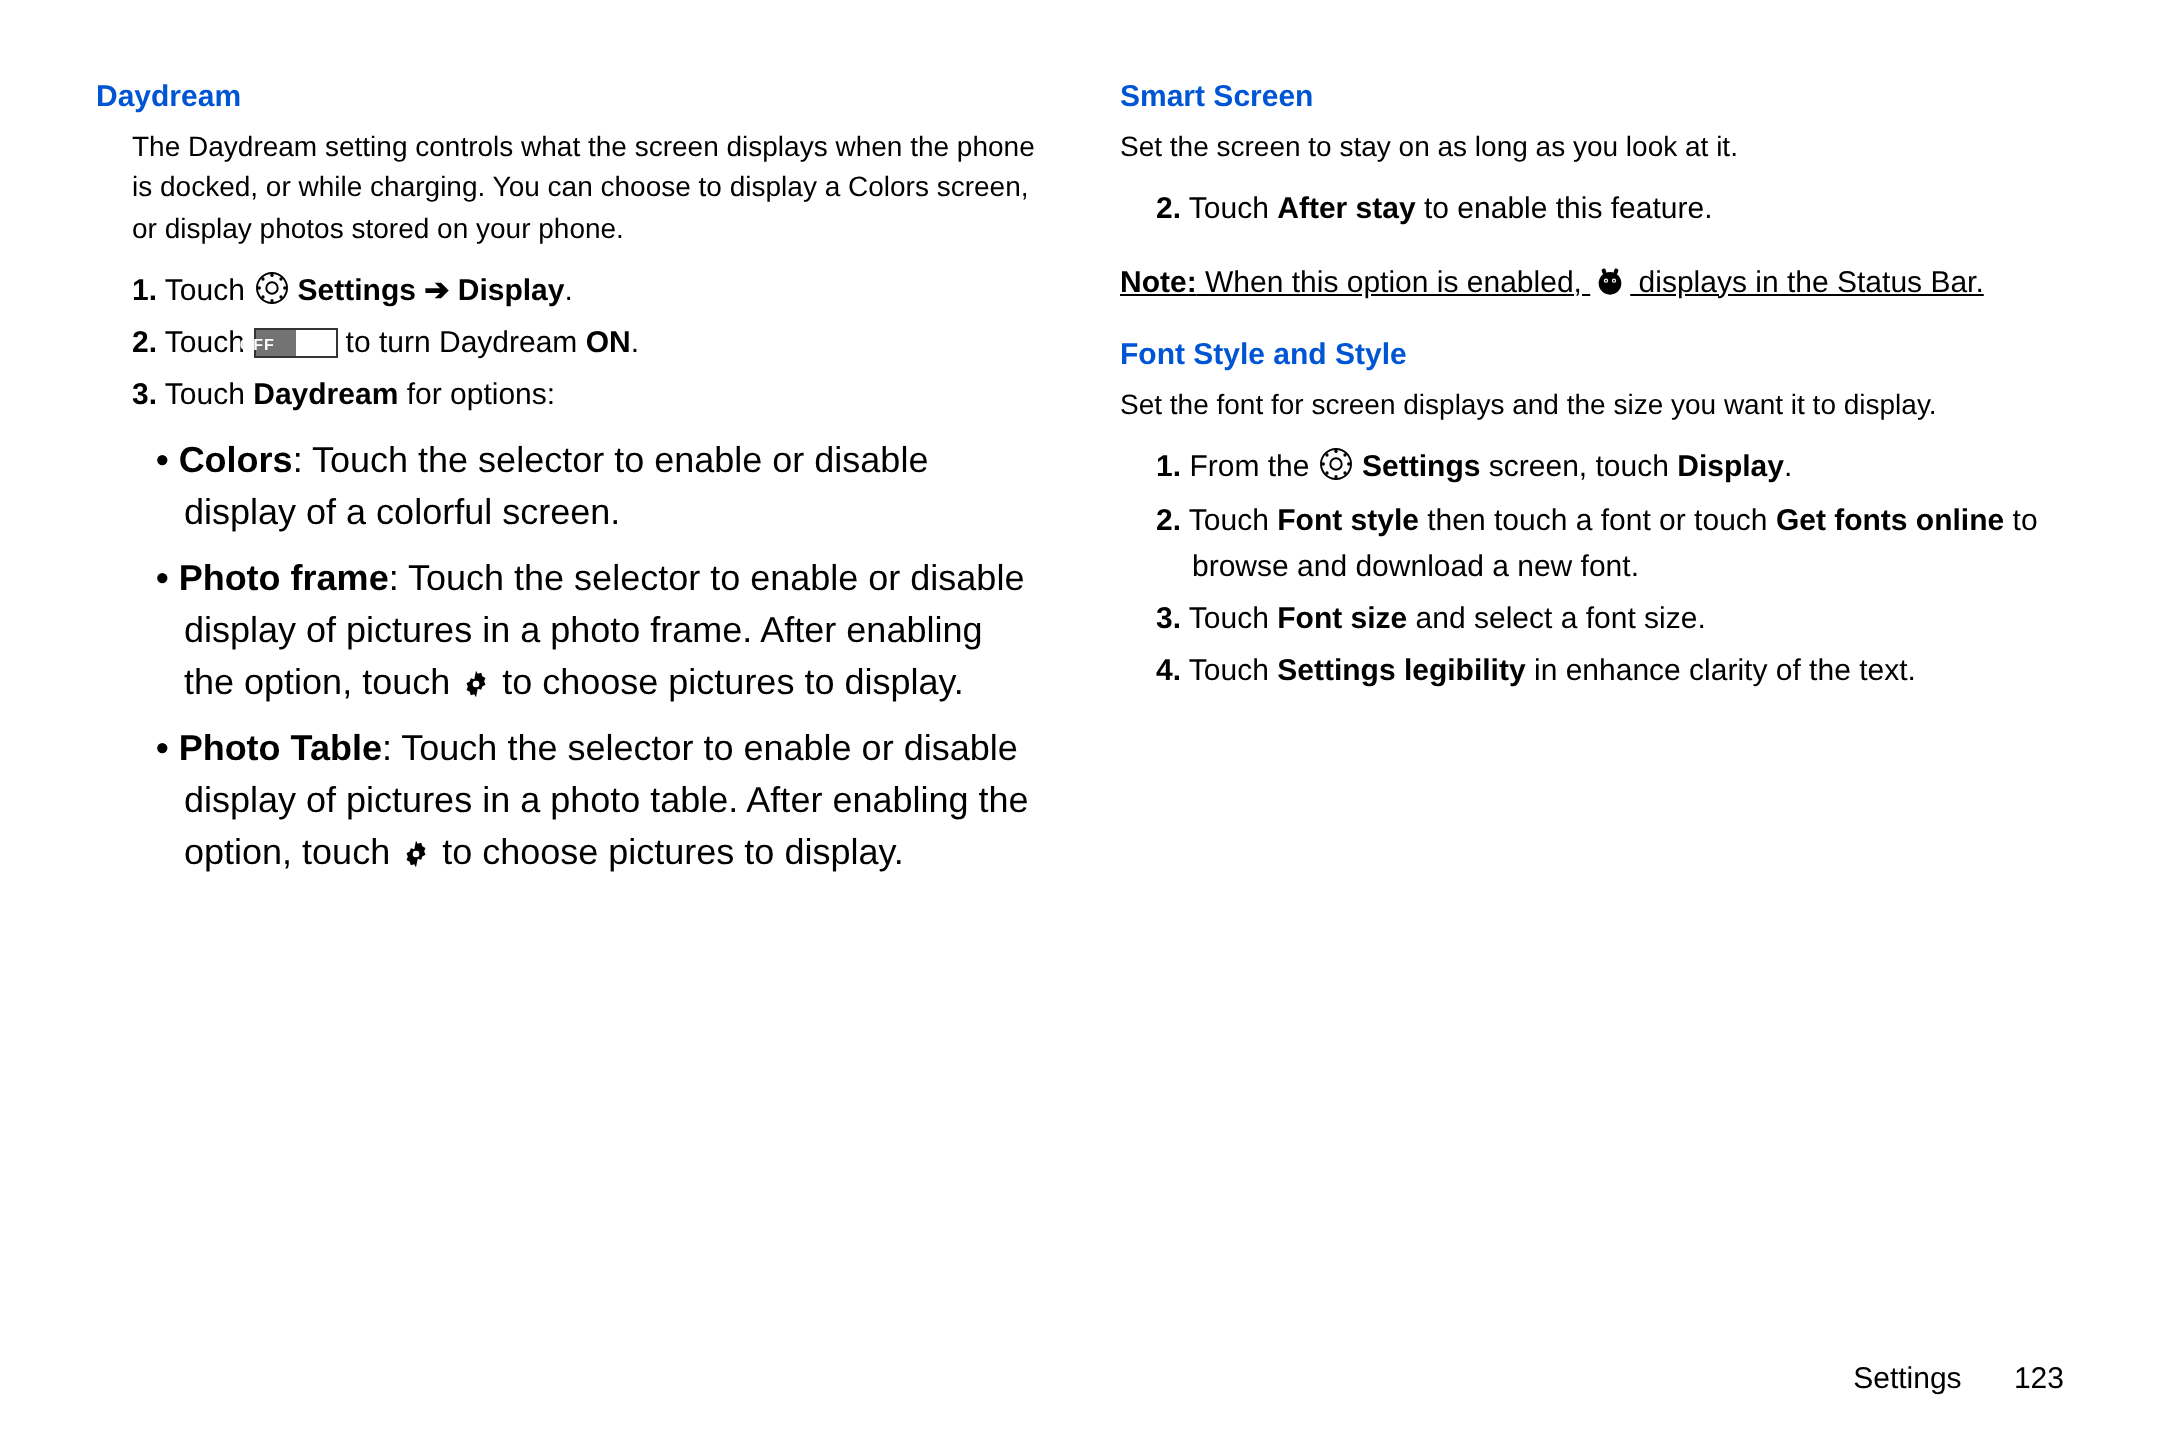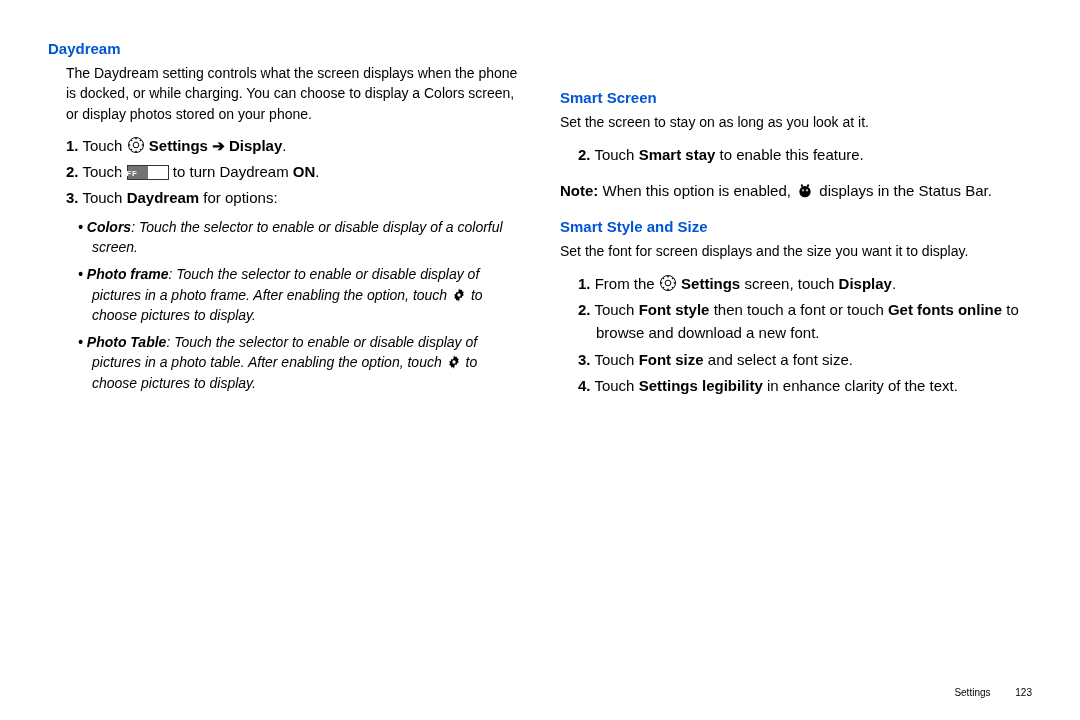--- a/index.html
+++ b/index.html
@@ -9,21 +9,20 @@
     width: 1080px;
     height: 720px;
     font-family: Arial, Helvetica, sans-serif;
     color: #000;
     background: #fff;
     position: relative;
   }
   .columns {
     display: flex;
     gap: 40px;
-    align-items: flex-end;
   }
   .col {
     flex: 1;
     min-width: 0;
   }
   .section-title {
     color: #0055d4;
     font-weight: bold;
     font-size: 15px;
     margin: 0 0 6px 0;
@@ -48,28 +47,27 @@
     padding-left: 18px;
     margin: 3px 0;
   }
   ol.steps > li .num { font-weight: bold; }
   ul.bullets {
     list-style: none;
     padding: 0 0 0 30px;
     margin: 3px 0;
   }
   ul.bullets > li {
-    font-size: 14px;
+    font-size: 18px;
     line-height: 1.45;
     text-indent: -14px;
     padding-left: 14px;
     margin: 7px 0;
     font-family: "Helvetica Neue", Arial, sans-serif;
     font-stretch: condensed;
-    font-style: italic;
   }
   ul.bullets > li .bullet-dot { font-weight: bold; }
   .b { font-weight: bold; }
   .arrow { font-weight: bold; font-size: 15px; }
   .icon {
     display: inline-block;
     vertical-align: -3px;
   }
   .settings-gear {
     width: 18px; height: 18px;
@@ -99,27 +97,28 @@
     font-size: 8px;
     font-weight: bold;
     text-align: center;
     line-height: 15px;
     letter-spacing: 0.5px;
   }
   .note {
     font-size: 15px;
     line-height: 1.5;
     margin: 14px 0 16px 0;
+    text-decoration: underline;
   }
   .note .note-lbl { font-weight: bold; }
   .footer {
     position: absolute;
     bottom: 22px;
     right: 48px;
-    font-size: 10px;
+    font-size: 15px;
   }
   .footer .pgnum { margin-left: 22px; }
 </style>
 </head>
 <body>
 
 <svg width="0" height="0" style="position:absolute">
   <defs>
     <g id="gear-outline">
       <circle cx="12" cy="12" r="10" fill="none" stroke="#000" stroke-width="1.3"></circle>
@@ -190,31 +189,31 @@
       </li>
     </ul>
   </div>
 
   <div class="col">
     <div class="section-title">Smart Screen</div>
     <p class="body-text">Set the screen to stay on as long as you look at it.</p>
     <ol class="steps">
       <li>
         <span class="num">2.</span>
-        <span>Touch </span><span class="b">Smart stay</span><span> to enable this feature.</span>
+        <span>Touch </span><span class="b">After stay</span><span> to enable this feature.</span>
       </li>
     </ol>
 
     <p class="note">
       <span class="note-lbl">Note:</span><span> When this option is enabled, </span><svg class="icon eye-icon" viewBox="0 0 24 24">
           <use href="#eye-face"></use>
         </svg><span> displays in the Status Bar.</span>
     </p>
 
-    <div class="section-title">Smart Style and Size</div>
+    <div class="section-title">Font Style and Style</div>
     <p class="body-text">Set the font for screen displays and the size you want it to display.</p>
     <ol class="steps">
       <li>
         <span class="num">1.</span>
         <span>From the </span><svg class="icon settings-gear" viewBox="0 0 24 24">
             <use href="#gear-outline"></use>
           </svg><span class="b"> Settings</span><span> screen, touch </span><span class="b">Display</span><span>.</span>
       </li>
       <li>
         <span class="num">2.</span>

